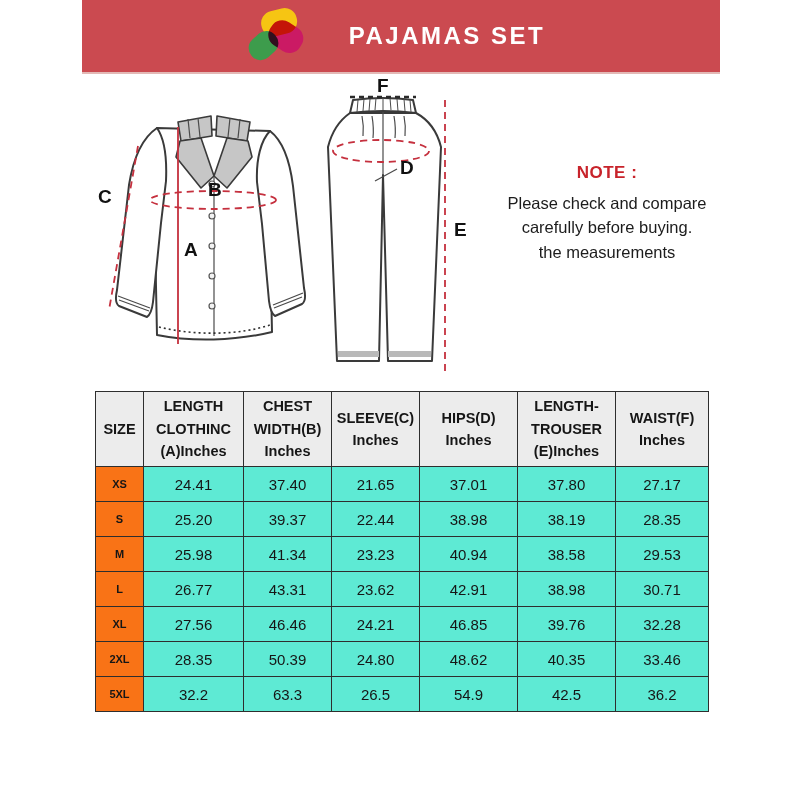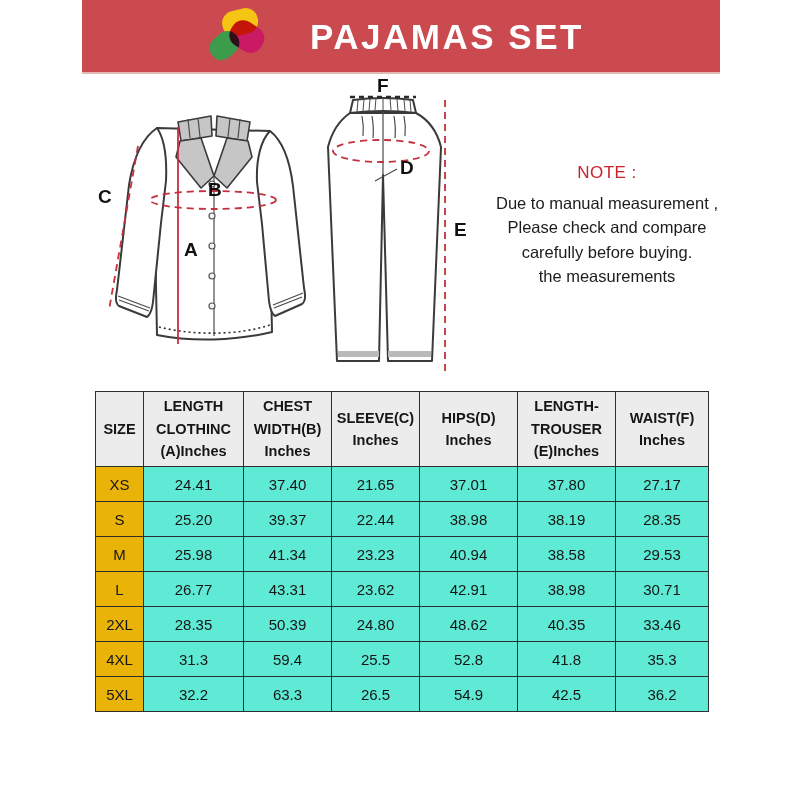--- a/index.html
+++ b/index.html
@@ -9,21 +9,21 @@
   }
 
   
   .banner {
     position:absolute; left:82px; top:0; width:638px; height:72px;
     background:#cb4a50; display:flex; align-items:center; justify-content:center;
     gap:16px; border-bottom:2px solid #e3b9b6;
   }
   .logo { width:76px; height:60px; isolation:isolate; flex:0 0 auto; }
   .banner-title {
-    margin:16px; color:#ffffff; font-size:35px; font-weight:bold;
+    margin:16px; color:#ffffff; font-size:24px; font-weight:bold;
     letter-spacing:2.5px; line-height:1;
   }
 
   
   .shirt-svg { position:absolute; left:80px;  top:78px; width:250px; height:310px; }
   .pants-svg { position:absolute; left:320px; top:78px; width:170px; height:310px; }
 
   .sketch { stroke:#3a3a3a; stroke-width:2; fill:#ffffff; stroke-linejoin:round; }
   .thin   { stroke:#4a4a4a; stroke-width:1.2; fill:none; }
   .collar { fill:#c6c6c6; stroke:#3a3a3a; stroke-width:1.6; stroke-linejoin:round; }
@@ -32,37 +32,37 @@
   .blackdash { stroke:#2a2a2a; stroke-width:2.4; fill:none; stroke-dasharray:5 4; }
   .stitch { stroke:#2e2e2e; stroke-width:1.6; fill:none; stroke-dasharray:2 3; }
   .hemband { fill:#b9b9b9; stroke:none; }
   .mlabel { font-family:"Liberation Sans",sans-serif; font-size:19px; font-weight:bold; fill:#111111; }
 
   
   .note {
     position:absolute; left:486px; top:163px; width:242px;
     text-align:center; color:#1c1c1c;
   }
-  .note-title { color:#c8232b; font-weight:normal; font-size:17px; margin-bottom:8px; letter-spacing:0.5px; }
+  .note-title { color:#c8232b; font-weight:bold; font-size:17px; margin-bottom:8px; letter-spacing:0.5px; }
   .note-line  { font-size:16.5px; line-height:1.48; }
 
   
   .size-table {
     position:absolute; left:95px; top:391px; width:613px;
     border-collapse:collapse; table-layout:fixed;
   }
   .size-table th, .size-table td {
     border:1.6px solid #2e2e2e; text-align:center; vertical-align:middle;
     padding:0; color:#161616;
   }
   .size-table thead th {
     background:#ececec; font-size:14.5px; font-weight:bold;
     white-space:pre-line; height:74px; line-height:1.55;
   }
-  .size-table tbody th { background:#eab308; font-size:15px; font-weight:normal; height:34px; }
+  .size-table tbody th { background:#f97316; font-size:11px; font-weight:bold; height:34px; }
   .size-table tbody td { background:#5eead4; font-size:15px; font-weight:normal; height:34px; }
 </style>
 </head>
 <body>
 
 <header class="banner">
   <svg class="logo" viewBox="0 0 80 62" aria-hidden="true">
     <rect x="21" y="3" width="38" height="27" rx="13" transform="rotate(-14 40 16)" fill="#f6c513"></rect>
     <rect x="7" y="29" width="33" height="25" rx="12" transform="rotate(-42 23 41)" fill="#3d9c4c"></rect>
     <rect x="29" y="17" width="37" height="29" rx="13" transform="rotate(33 47 31)" fill="#cb1a64" style="mix-blend-mode:multiply"></rect>
@@ -152,21 +152,20 @@
   <ellipse class="reddash" cx="61" cy="73" rx="48" ry="11"></ellipse>
   <line class="reddash" x1="125" y1="22" x2="125" y2="294"></line>
 
   <text class="mlabel" x="57" y="14">F</text>
   <text class="mlabel" x="80" y="96">D</text>
   <text class="mlabel" x="134" y="158">E</text>
 </svg>
 
 <aside class="note">
   <div class="note-title">NOTE :</div>
-  <div class="note-line">Due to manual measurement ,</div>
   <div class="note-line">Please check and compare</div>
   <div class="note-line">carefully before buying.</div>
   <div class="note-line">the measurements</div>
 </aside>
 
 <table class="size-table">
   <colgroup>
     <col style="width:48px">
       <col style="width:100px">
       <col style="width:88px">
@@ -226,38 +225,38 @@
       <tr>
         <th>L</th>
         <td>26.77</td>
         <td>43.31</td>
         <td>23.62</td>
         <td>42.91</td>
         <td>38.98</td>
         <td>30.71</td>
       </tr>
       <tr>
+        <th>XL</th>
+        <td>27.56</td>
+        <td>46.46</td>
+        <td>24.21</td>
+        <td>46.85</td>
+        <td>39.76</td>
+        <td>32.28</td>
+      </tr>
+      <tr>
         <th>2XL</th>
         <td>28.35</td>
         <td>50.39</td>
         <td>24.80</td>
         <td>48.62</td>
         <td>40.35</td>
         <td>33.46</td>
       </tr>
       <tr>
-        <th>4XL</th>
-        <td>31.3</td>
-        <td>59.4</td>
-        <td>25.5</td>
-        <td>52.8</td>
-        <td>41.8</td>
-        <td>35.3</td>
-      </tr>
-      <tr>
         <th>5XL</th>
         <td>32.2</td>
         <td>63.3</td>
         <td>26.5</td>
         <td>54.9</td>
         <td>42.5</td>
         <td>36.2</td>
       </tr>
     </tbody>
 </table>

